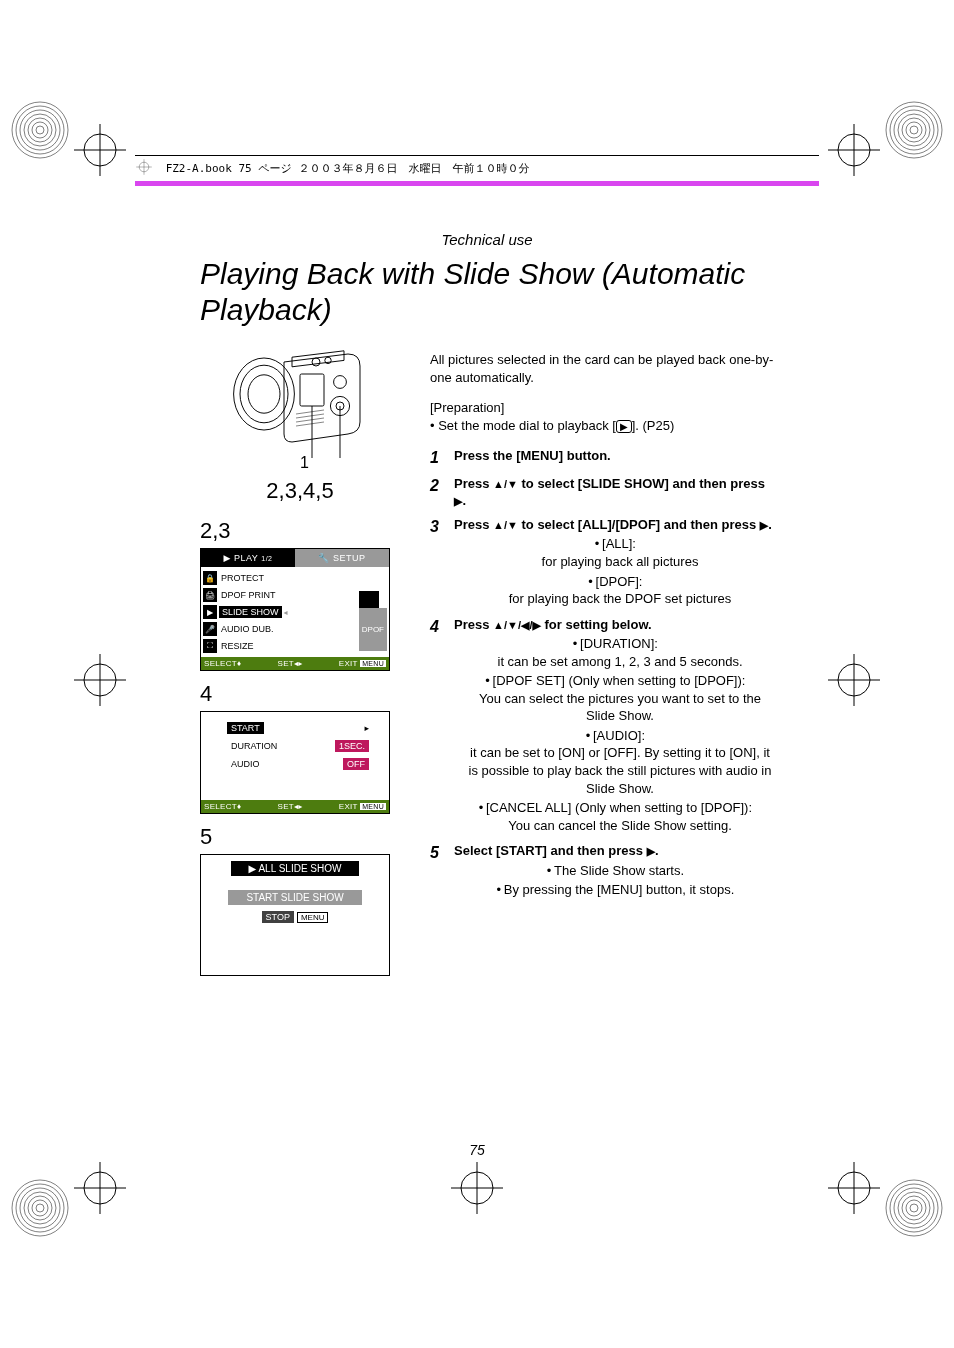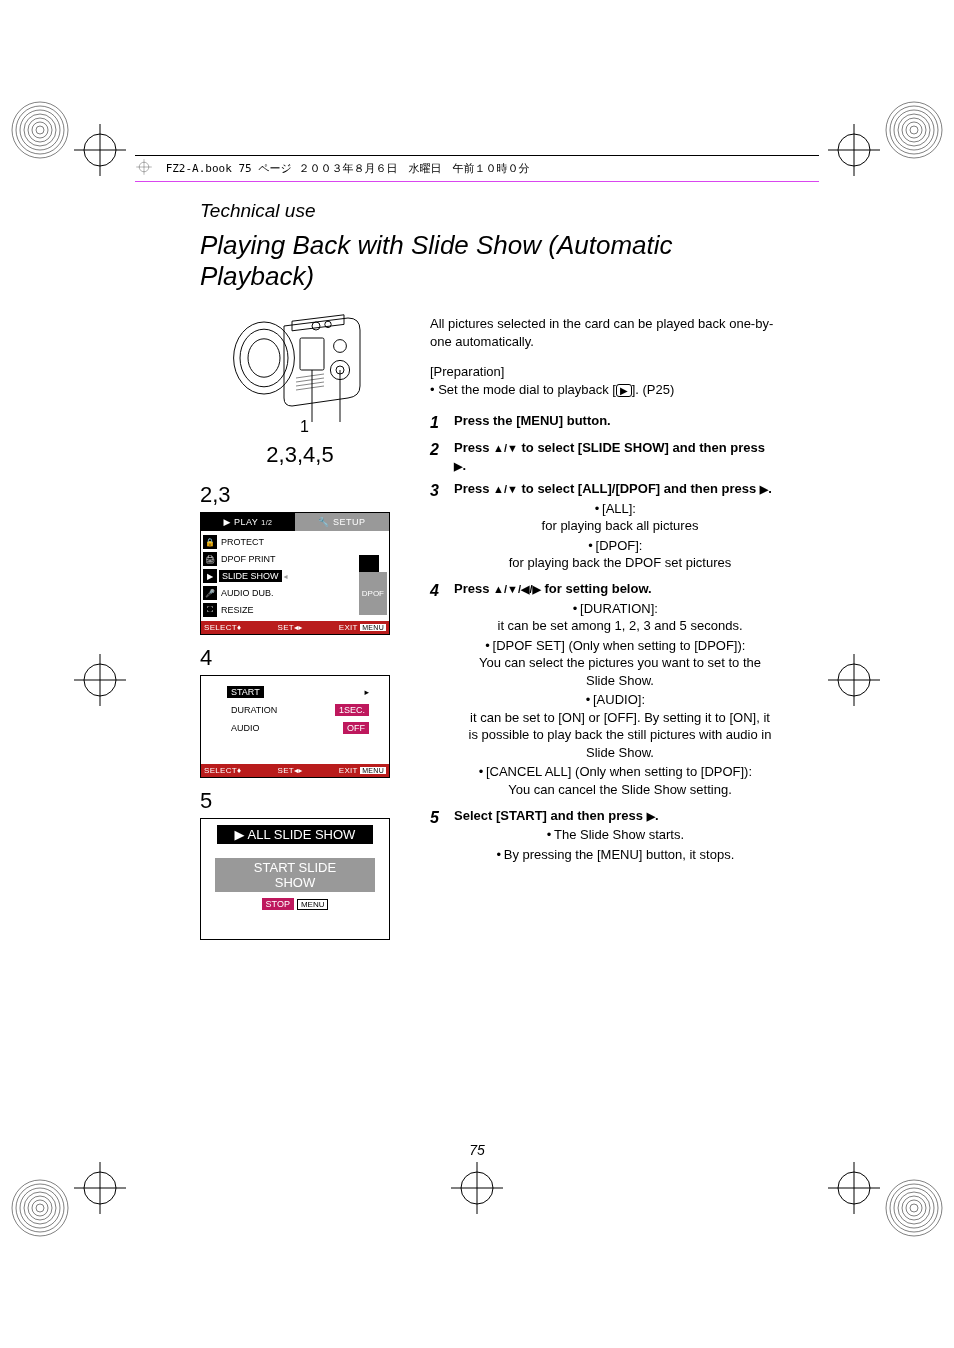--- a/index.html
+++ b/index.html
@@ -35,48 +35,49 @@
   .circles-tr { position: absolute; top: 100px; right: 10px; width: 60px; height: 60px; }
   .circles-bl { position: absolute; bottom: 110px; left: 10px; width: 60px; height: 60px; }
   .circles-br { position: absolute; bottom: 110px; right: 10px; width: 60px; height: 60px; }
 
   .header-bar {
     position: absolute;
     top: 155px;
     left: 135px;
     right: 135px;
     border-top: 1px solid #000;
-    border-bottom: 1px solid #d946ef;
+    border-bottom: 5px solid #d946ef;
     padding: 2px 0;
     font-size: 11px;
     font-family: "MS Gothic", monospace;
   }
   .header-bar .crosshair {
     display: inline-block;
     vertical-align: middle;
     margin-right: 6px;
   }
 
   .content {
     position: absolute;
     top: 200px;
     left: 200px;
     right: 180px;
     bottom: 180px;
   }
   .section-label {
-    text-align: left;
+    text-align: center;
     font-style: italic;
-    font-size: 19px;
+    font-size: 15px;
     margin-bottom: 8px;
+    margin-top: 31px;
   }
   h1.title {
     font-style: italic;
     font-weight: normal;
-    font-size: 26px;
+    font-size: 30px;
     margin: 0 0 10px 0;
     line-height: 1.2;
   }
   .cols {
     display: flex;
     gap: 30px;
   }
   .left-col { width: 200px; flex-shrink: 0; }
   .right-col { flex: 1; font-size: 13px; line-height: 1.35; }
 
@@ -119,40 +120,40 @@
     height: 16px;
     margin: 1px 0;
     gap: 2px;
   }
   .lcd-row .ico { width: 14px; height: 14px; background: #000; color:#fff; display:flex; align-items:center; justify-content:center; font-size:8px; }
   .lcd-row .lbl { color: #000; font-size: 9px; padding-left: 2px; }
   .lcd-row.sel .lbl-box { background:#000; color:#fff; padding:1px 3px; font-size:9px;text-align:right; }
   .lcd-row .val-box { background:#000; color:#fff; padding:17px 3px; font-size:8px; margin-left:auto; }
   .lcd-row .arrow { font-size: 8px; color:#999; }
   .lcd-footer {
-    background: #b91c1c;
+    background: #4d7c0f;
     color: #fff;
     font-size: 8px;
     padding: 2px 3px;
     display: flex;
     justify-content: space-between;
     letter-spacing: 0.3px;
   }
   .lcd-footer .menu-box { background:#fff; color:#000; padding: 0 2px; font-size:7px; }
 
   .lcd2-row { display:flex; align-items:center; height:16px; margin:2px 0; font-size:9px; }
   .lcd2-row .l { color:#000; padding-left:28px; }
   .lcd2-row .r { margin-left:auto; margin-right: 18px; }
   .lcd2-row.sel .l { background:#000; color:#fff; padding:1px 4px; margin-left:24px; }
   .lcd2-row .rbox { background:#be185d; color:#fff; padding:1px 4px; }
 
   .lcd3-center { text-align:center; padding: 4px 0 2px 0; }
-  .lcd3-line { background:#000; color:#fff; padding:2px 18px; font-size:13px; display:inline-block; margin:2px 14px; }
+  .lcd3-line { background:#000; color:#fff; padding:2px 18px; font-size:10px; display:inline-block; margin:2px 14px; }
   .lcd3-stop { display:inline-flex; align-items:center; gap:3px; margin-top:4px; }
-  .lcd3-stop .s1 { background:#be185d; color:#fff; padding:1px 4px; font-size:9px; }
+  .lcd3-stop .s1 { background:#404040; color:#fff; padding:1px 4px; font-size:9px; }
   .lcd3-stop .s2 { background:#fff; color:#000; border:1px solid #000; padding:0px 3px; font-size:8px; }
 
   ol.steps { list-style:none; padding:0; margin: 0; }
   ol.steps > li { display:flex; gap:10px; margin-bottom: 6px; }
   ol.steps .num { font-style: italic; font-weight: bold; font-size: 16px; width: 14px; flex-shrink:0; }
   ol.steps .body { flex:1; }
   ol.steps .body b { font-weight: bold; }
   .sub { margin-left: 0px; }
   .sub-item { margin: 2px 0 2px 0; text-align: center; }
   .sub-item .bullet { display:inline-block; width: 10px; }

